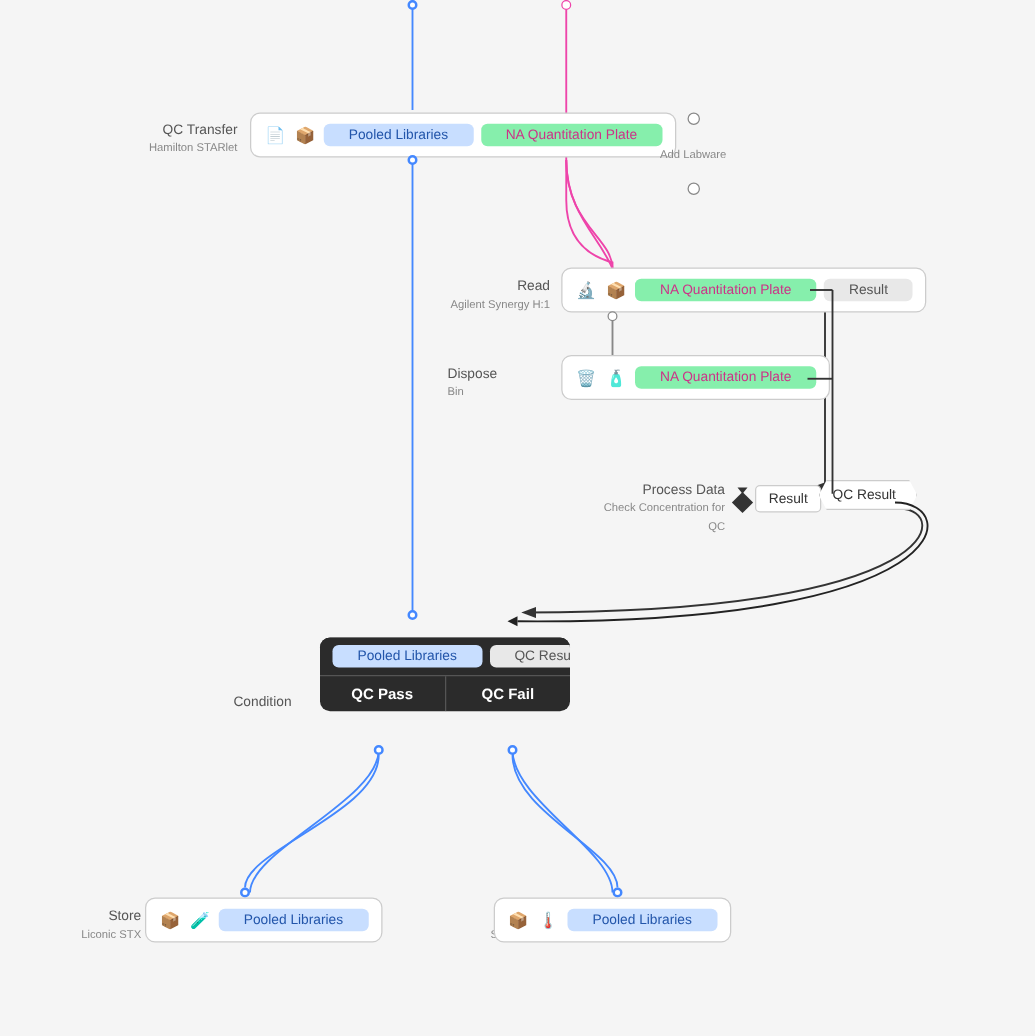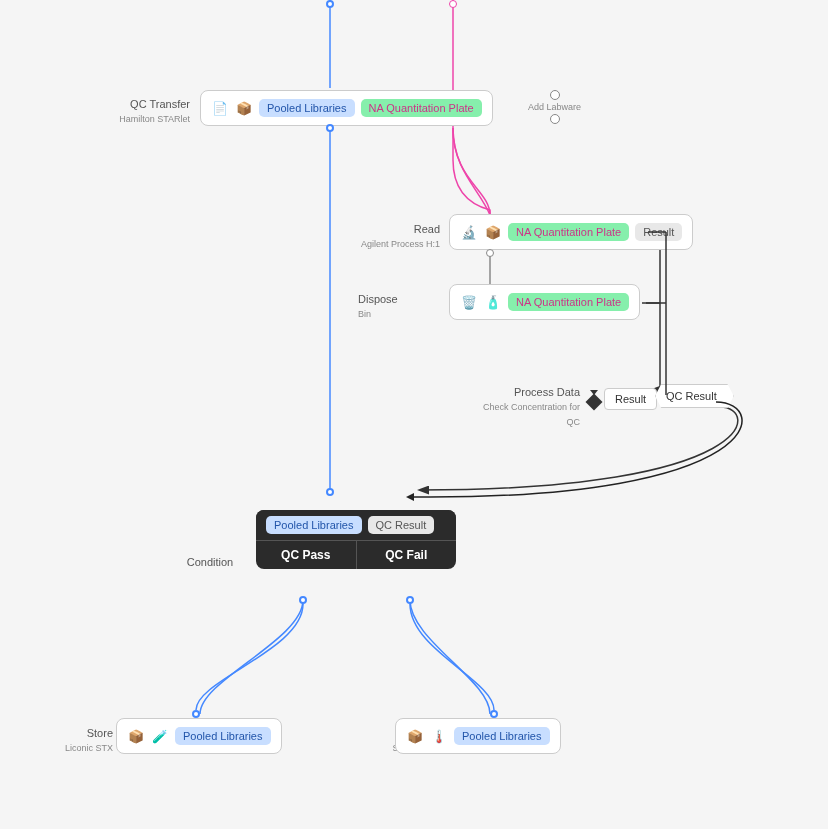--- a/index.html
+++ b/index.html
@@ -42,21 +42,21 @@
       background: #fff;
       border: 1.5px solid #ccc;
       border-radius: 8px;
       padding: 6px 10px;
       gap: 6px;
       min-height: 36px;
     }
     
     .chip {
       border-radius: 5px;
-      padding: 3px 8px;
+      padding: 3px 20px;
       font-size: 11px;
       font-weight: 500;
       white-space: nowrap;
     }
     .chip-blue {
       background: #c8deff;
       color: #2255aa;
     }
     .chip-pink {
       background: #86efac;
@@ -123,21 +123,21 @@
       height: 8px;
       border-radius: 50%;
       border: 2px solid #4488ff;
       background: #fff;
     }
     .add-labware {
       position: absolute;
       display: flex;
       flex-direction: column;
       align-items: center;
-      gap: 2px;
+      gap: 18px;
     }
     .add-labware-dot {
       width: 10px;
       height: 10px;
       border-radius: 50%;
       border: 1.5px solid #888;
       background: #fff;
     }
     .add-labware-text {
       font-size: 9px;
@@ -208,21 +208,21 @@
   <div class="add-labware" style="left:528px; top:90px;">
     <div class="add-labware-dot"></div>
     <div class="add-labware-text">Add Labware</div>
     <div class="add-labware-dot"></div>
   </div>
 
   <div class="connector-dot" style="left:326px; top:124px;"></div>
 
   <div class="node-label" style="left:340px; top:222px; width:100px; text-align:right;">
     <span>Read</span><br>
-    <span class="sub">Agilent Process H:1</span>
+    <span class="sub">Agilent Synergy H:1</span>
   </div>
   <div class="node-box" style="position:absolute; left:449px; top:214px; gap:6px;">
     <div class="icon">🔬</div>
     <div class="icon">📦</div>
     <div class="chip chip-pink">NA Quantitation Plate</div>
     <div class="chip chip-gray">Result</div>
   </div>
 
   <div style="position:absolute; left:486px; top:249px; width:8px; height:8px; border-radius:50%; border:1.5px solid #888; background:#fff;"></div>
 

